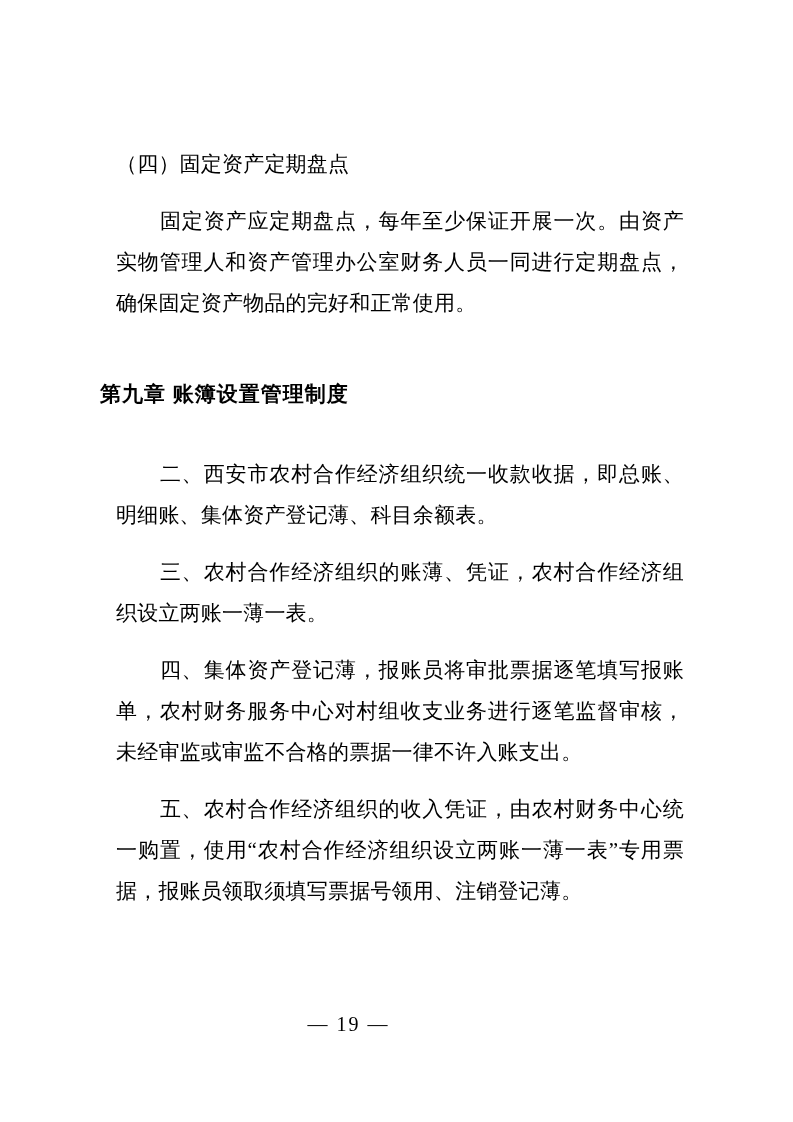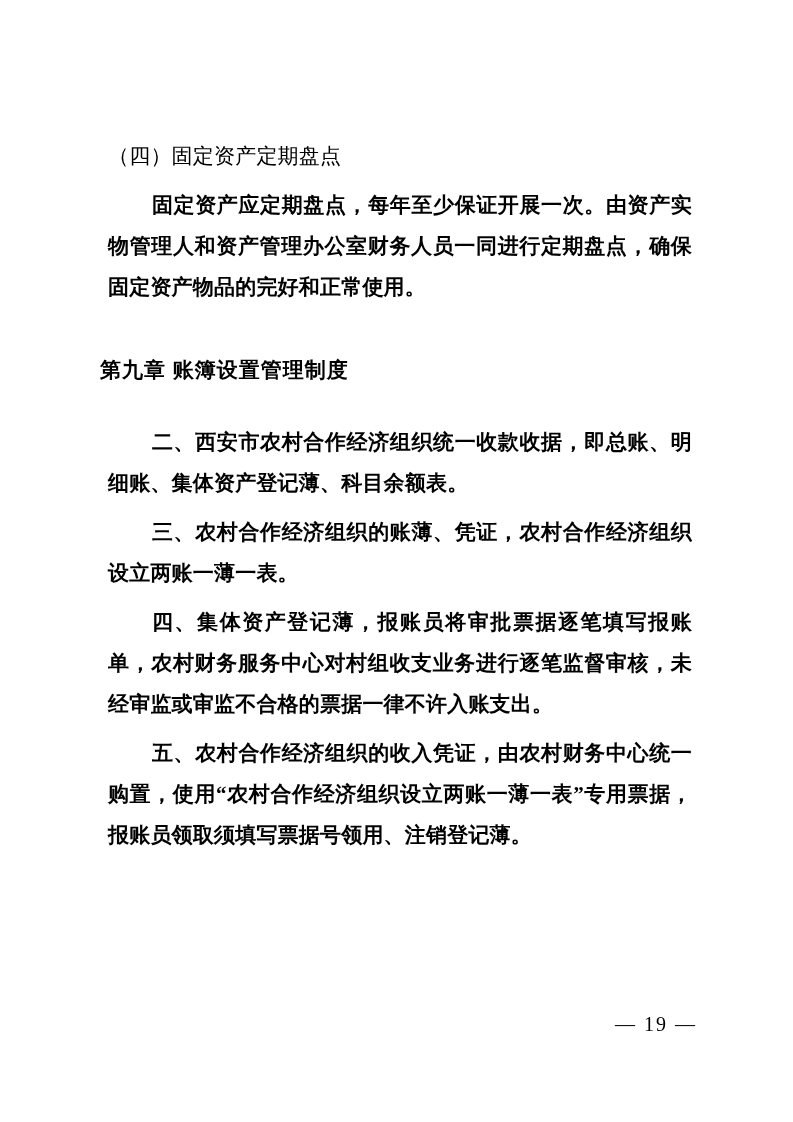--- a/index.html
+++ b/index.html
@@ -21,46 +21,45 @@
     position: absolute;
     left: 100px;
     top: 128px;
     width: 600px;
   }
   .para {
     font-size: 21px;
     line-height: 41px;
     text-align: justify;
     text-justify: inter-ideograph;
-    margin: 8px;
+    margin: 16px;
     letter-spacing: 0.2px;
   }
   .indent2 {
     text-indent: 44px;
-    font-weight: bold;
   }
   .indent1 {
     text-indent: 0;
   }
   .chapter-title {
     font-family: "Liberation Sans", "DejaVu Sans", sans-serif;
     font-size: 21px;
     font-weight: bold;
     text-align: left;
     letter-spacing: 1px;
     margin: 0;
   }
   .spacer-md { height: 30px; }
   .spacer-lg { height: 40px; }
   .footer {
     position: absolute;
     left: 0;
     right: 96px;
     bottom: 86px;
-    text-align: right;
+    text-align: center;
     font-size: 20px;
     font-family: "Liberation Serif", "DejaVu Serif", serif;
     letter-spacing: 2px;
   }
 </style>
 </head>
 <body>
 
 <div class="page">
   <div class="content">

